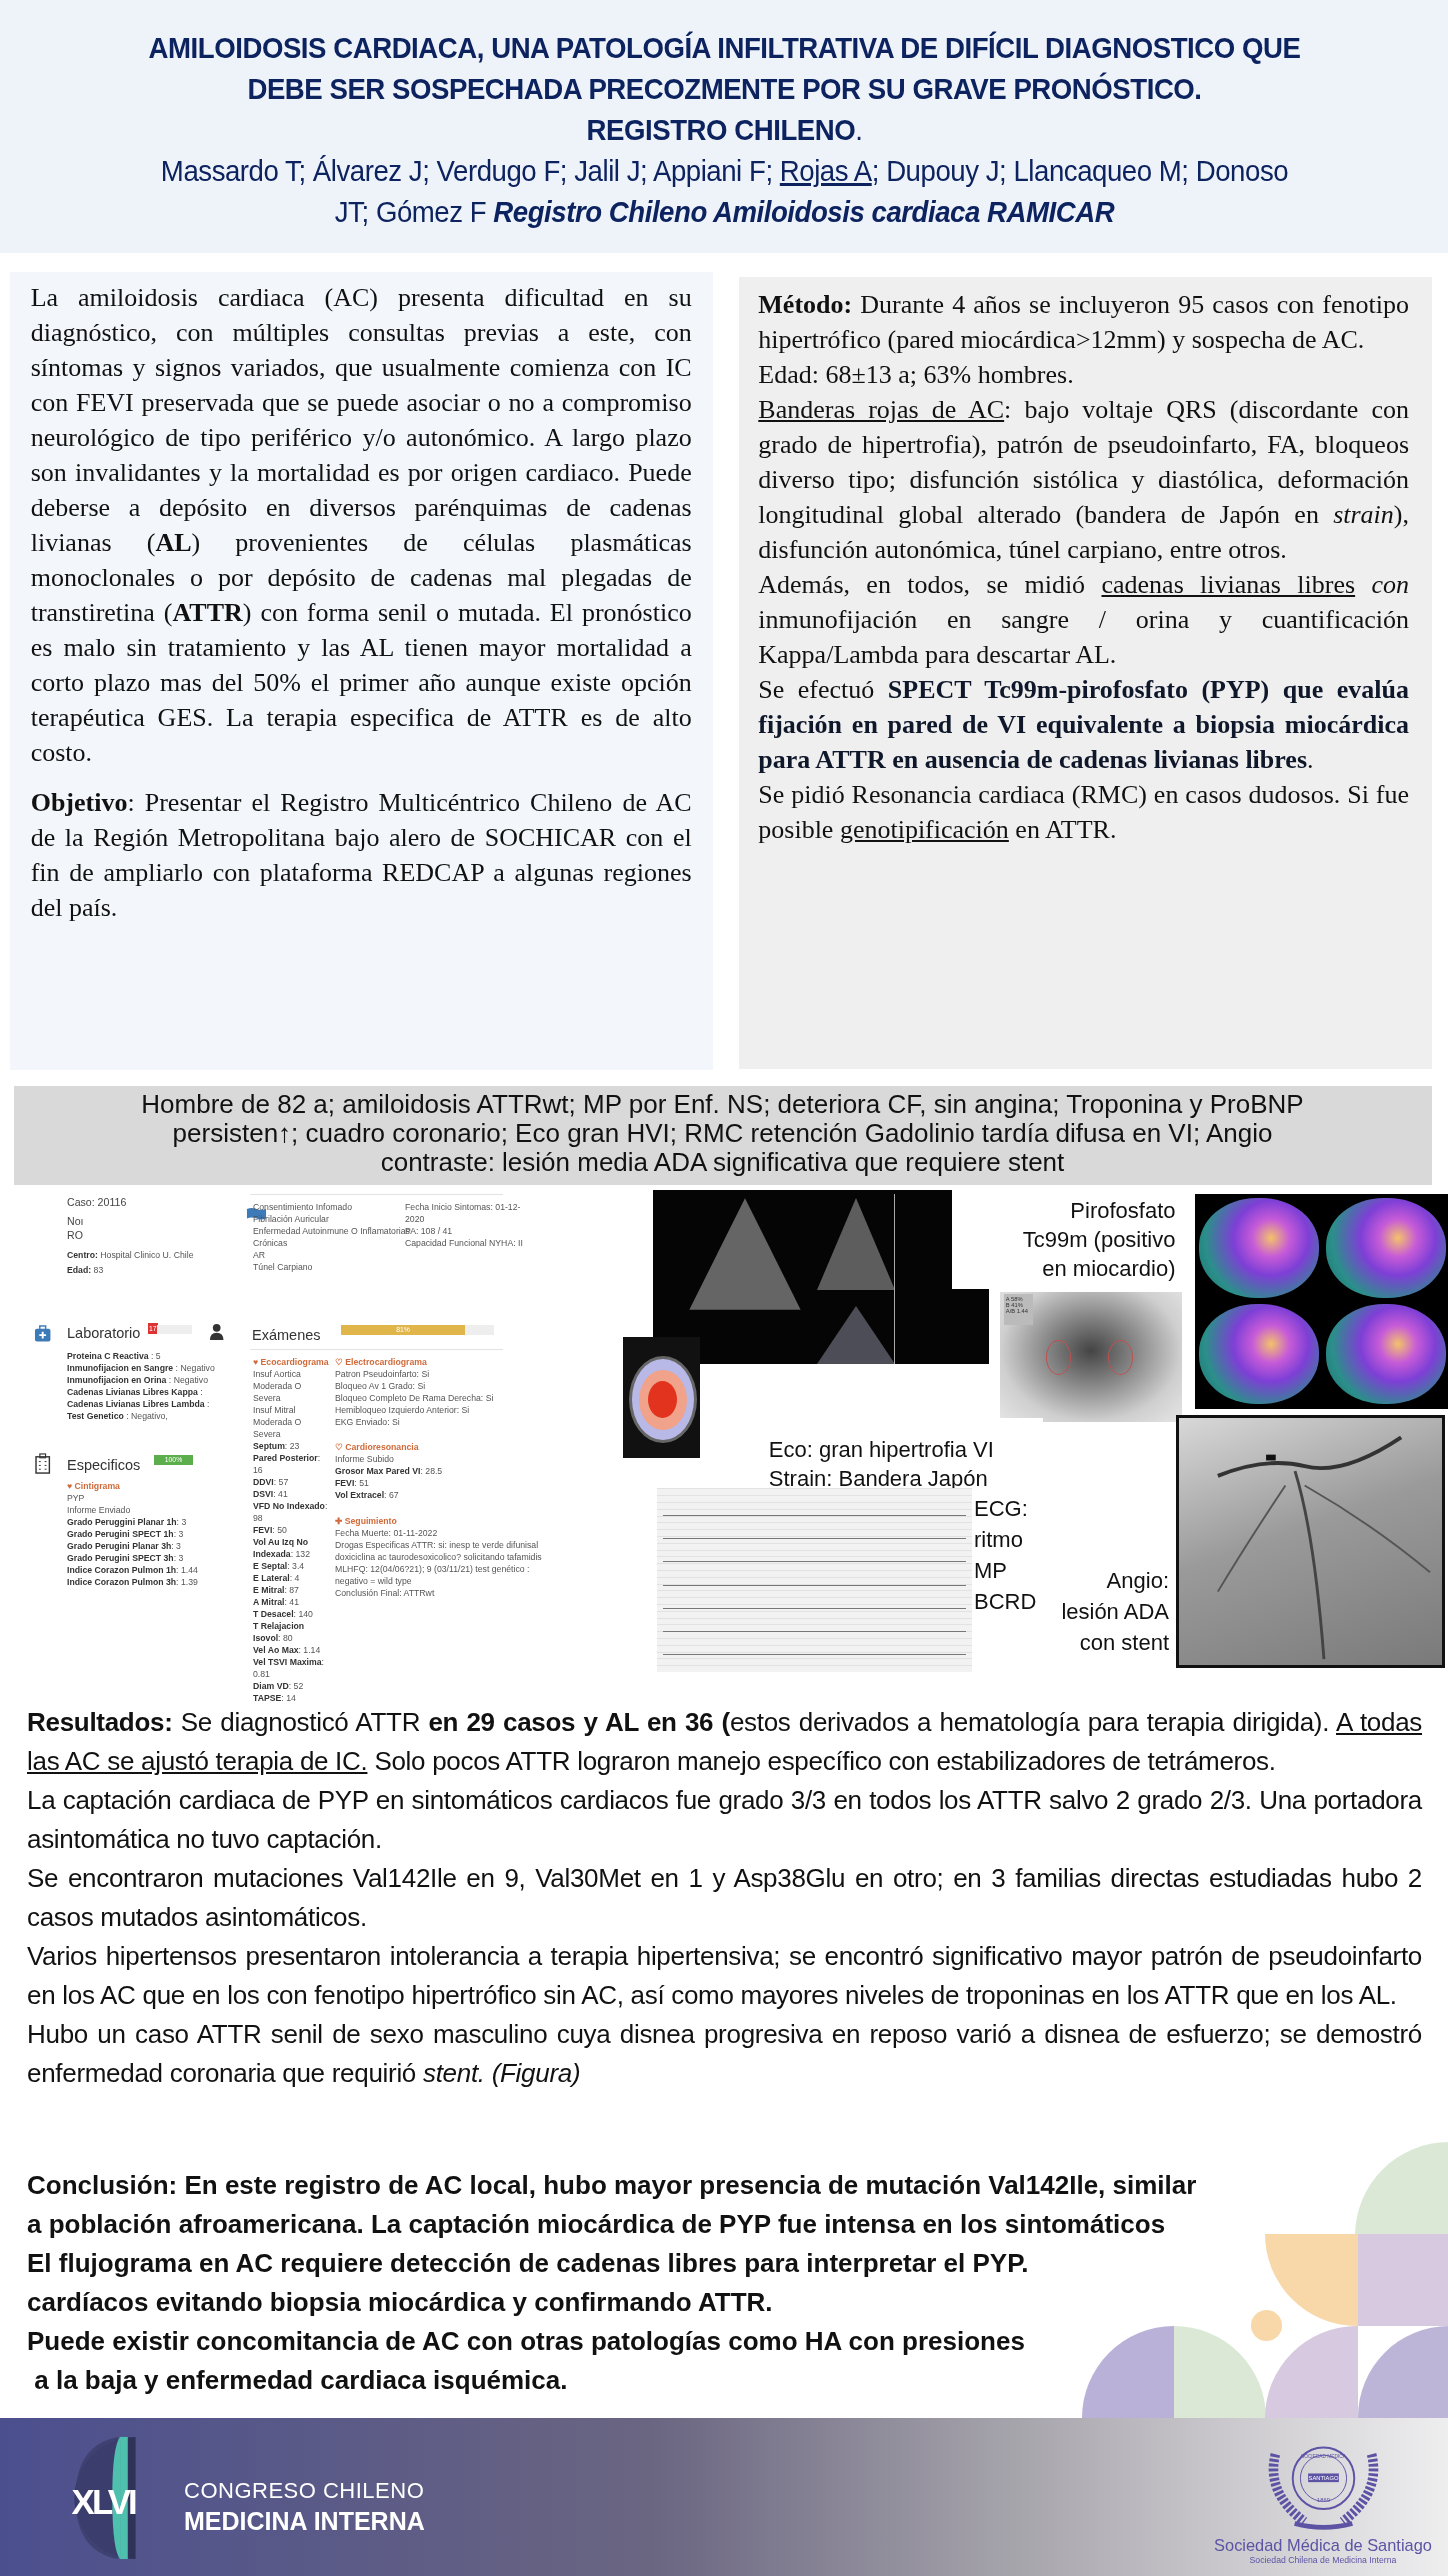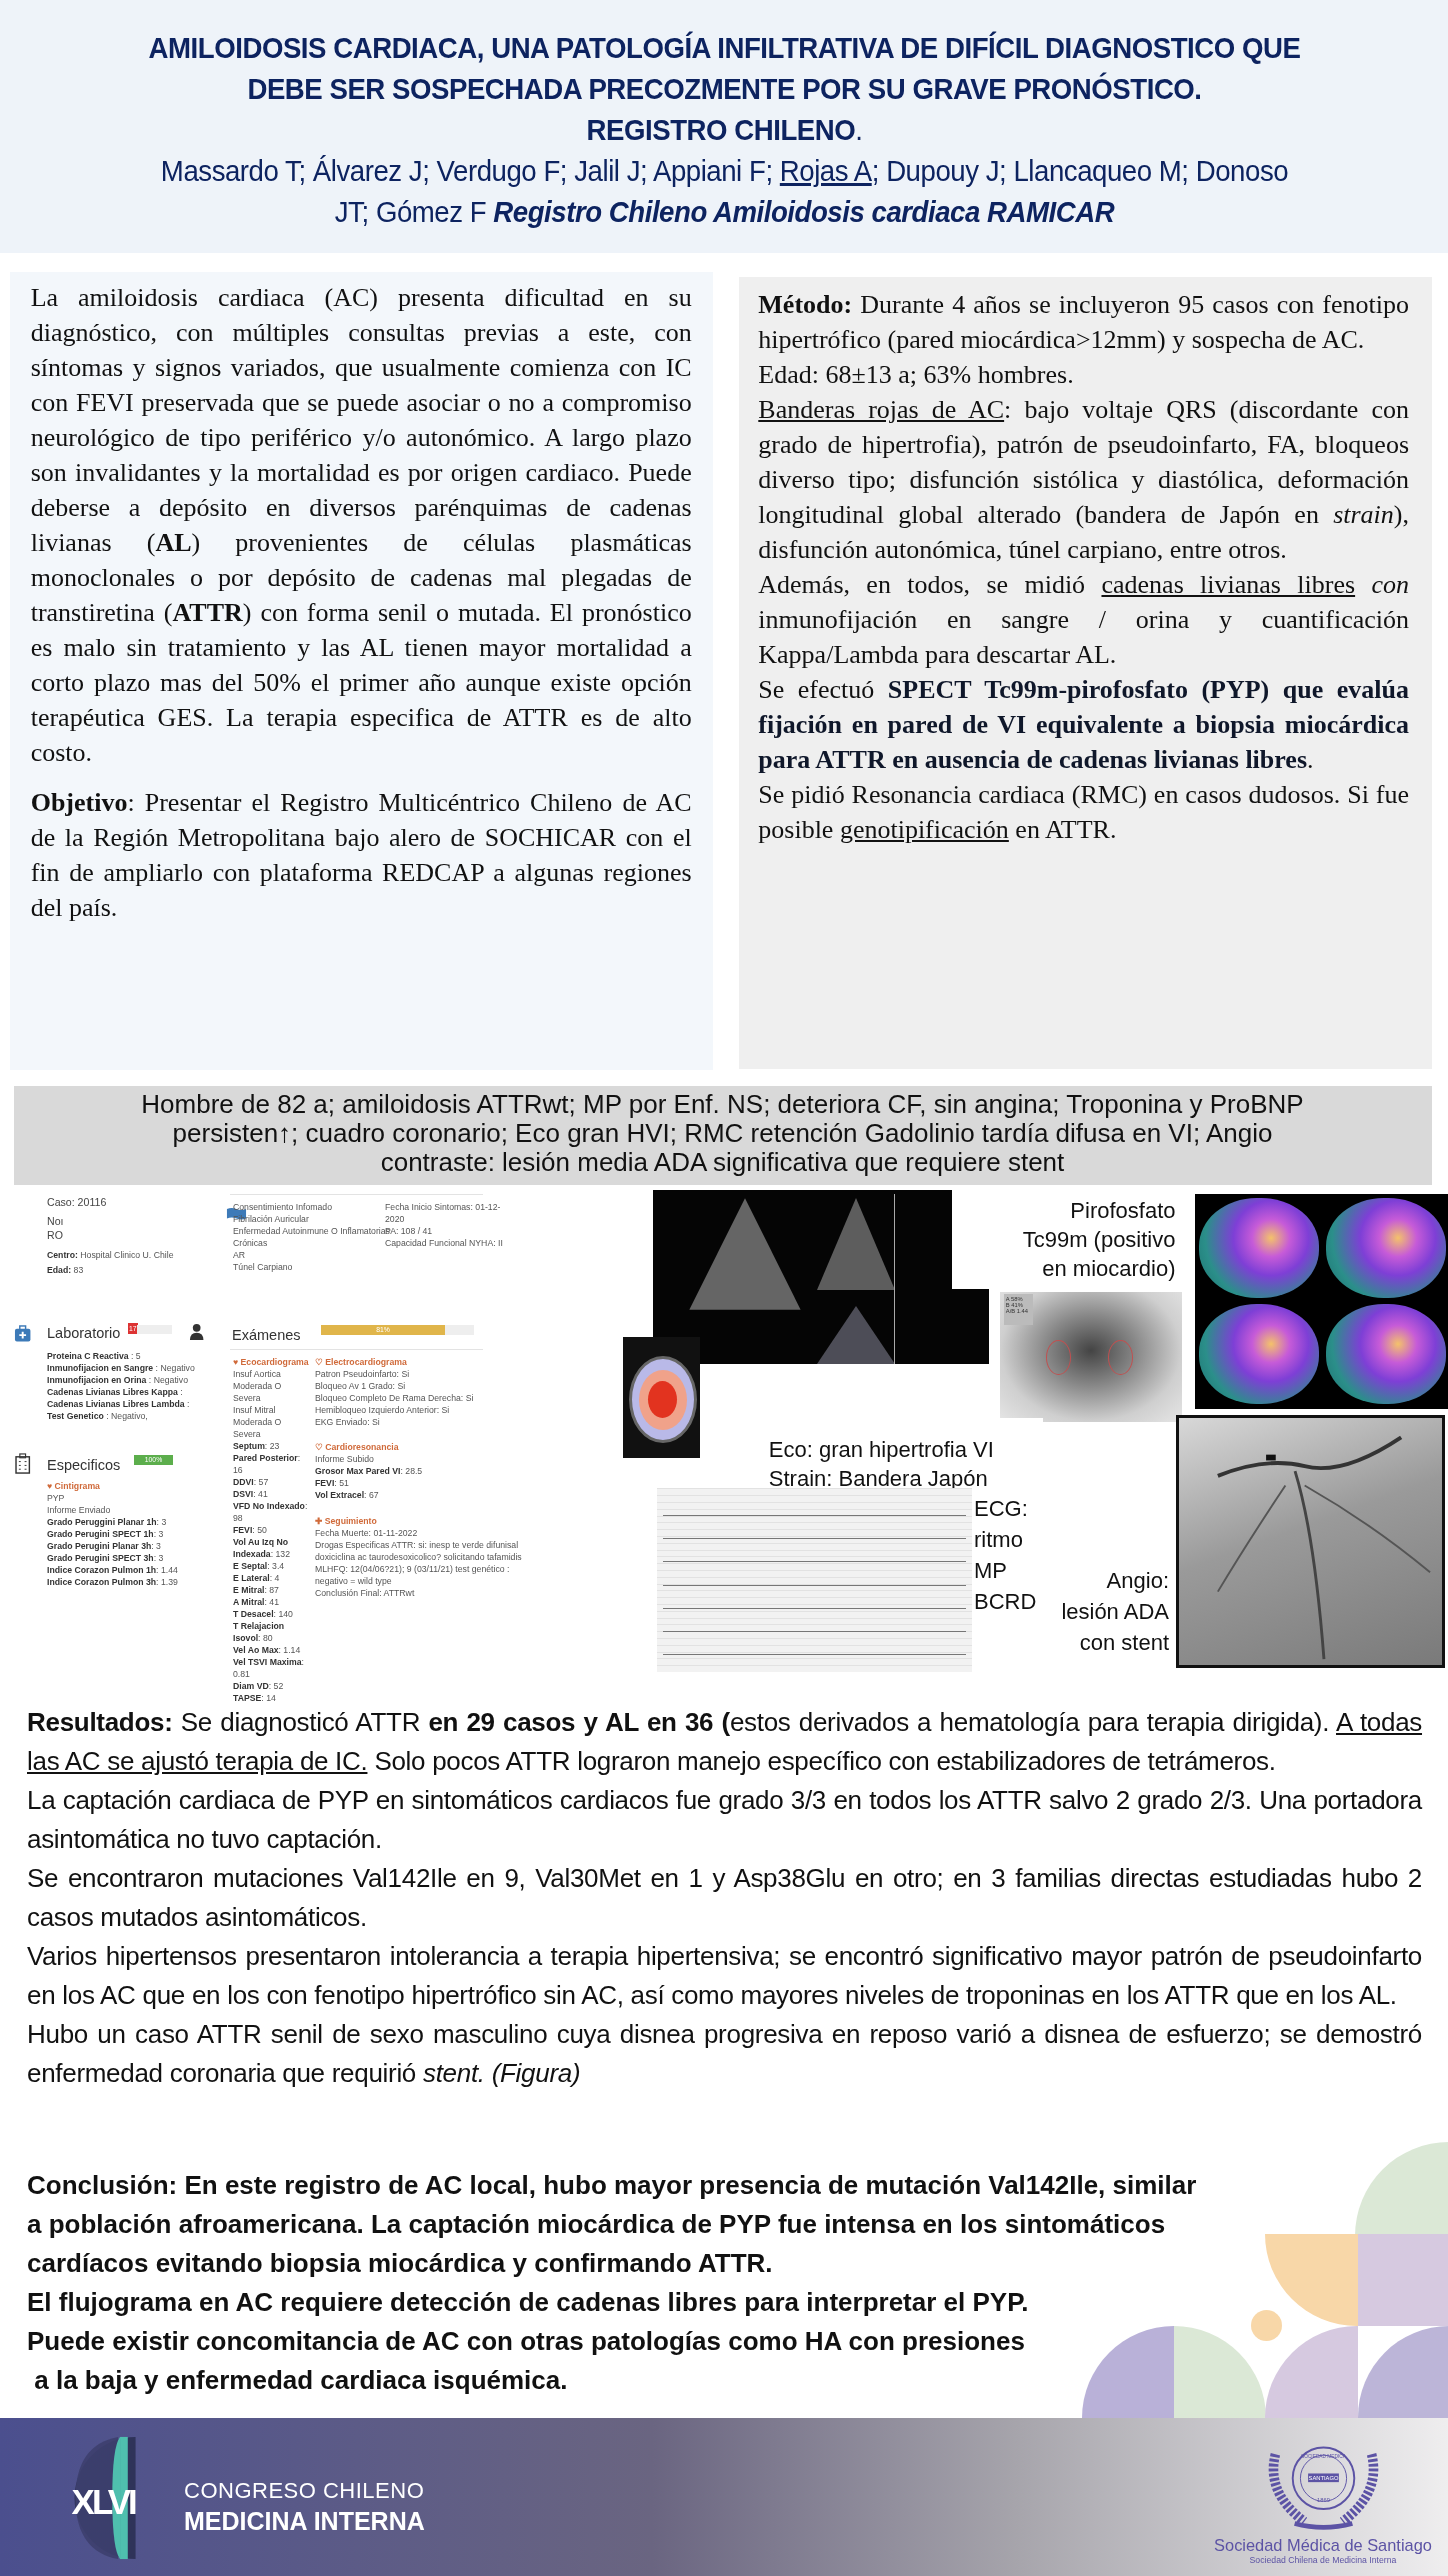--- a/index.html
+++ b/index.html
@@ -22,21 +22,21 @@
   .b { font-weight: bold; }
   .u { text-decoration: underline; }
   .i { font-style: italic; }
   .blue { color: #0f172a; font-weight: bold; }
 
   
   .case { position: absolute; left: 13.5px; top: 1086px; width: 1418px; height: 99px; background: #d9d9d9; text-align: center; font-size: 26px; line-height: 29px; padding-top: 3.9px; }
 
   
   .fig { position: absolute; left: 0; top: 1186px; width: 1449px; height: 495px; }
-  .redcap { position: absolute; left: 8px; top: 7.7px; width: 599px; height: 483px; background: #fff; font-size: 8.7px; color: #555; }
+  .redcap { position: absolute; left: 28px; top: 7.7px; width: 599px; height: 483px; background: #fff; font-size: 8.7px; color: #555; }
   .rc { position: absolute; }
   .rc .lbl { font-weight: bold; color: #333; }
   .rc .sec { color: #d06a3a; font-weight: bold; }
   .rc-h { font-size: 14.5px; color: #333; }
   .bar { position: absolute; height: 10.6px; background: #eee; }
   .bar > div { height: 100%; color: #fff; font-size: 6.8px; text-align: center; line-height: 10.6px; }
   .ico { position: absolute; width: 17.4px; height: 17.4px; }
 
   .img { position: absolute; overflow: hidden; }
   .echo { left: 653px; top: 3.9px; width: 336px; height: 174px; background: #050505; }
@@ -309,22 +309,22 @@
   <p><span class="b">Resultados:</span><span> Se diagnosticó ATTR </span><span class="b">en 29 casos y AL en 36 (</span><span>estos derivados a hematología para terapia dirigida). </span><span class="u">A todas las AC se ajustó  terapia de IC.</span><span> Solo  pocos ATTR lograron manejo  específico con estabilizadores de tetrámeros.</span></p>
   <p>La captación cardiaca de PYP en sintomáticos cardiacos fue grado 3/3 en todos los ATTR salvo 2 grado 2/3. Una portadora asintomática no tuvo captación.</p>
   <p>Se encontraron mutaciones Val142Ile en 9, Val30Met en 1 y Asp38Glu en otro; en 3 familias directas estudiadas hubo 2 casos mutados asintomáticos.</p>
   <p>Varios  hipertensos presentaron intolerancia a terapia hipertensiva; se encontró significativo mayor patrón de pseudoinfarto en los AC que en los con fenotipo hipertrófico sin AC, así como mayores niveles de troponinas en los ATTR que en los AL.</p>
   <p><span>Hubo un caso ATTR senil de sexo masculino cuya disnea progresiva en reposo varió a disnea de esfuerzo; se demostró enfermedad coronaria que requirió </span><span class="i">stent. (Figura)</span></p>
 </div>
 
 <div class="conclusion">
   <div>Conclusión: En este registro de AC local, hubo mayor presencia de mutación Val142Ile, similar</div>
   <div>a población afroamericana. La captación miocárdica de PYP fue intensa en los sintomáticos</div>
+  <div>El flujograma en AC requiere detección de cadenas libres para interpretar el PYP.</div>
   <div>cardíacos evitando biopsia miocárdica y confirmando ATTR.</div>
-  <div>El flujograma en AC requiere detección de cadenas libres para interpretar el PYP.</div>
   <div>Puede existir concomitancia de AC con otras patologías  como HA con presiones</div>
   <div style="white-space:pre"> a la baja y enfermedad cardiaca isquémica.</div>
 </div>
 
 <div class="footer">
   <svg class="xlvi" viewBox="0 0 130 130">
     <path d="M80 2 A62 62 0 0 0 80 128 Z" fill="#2f3359"></path>
     <path d="M62 2 Q18 10 18 65 Q18 120 62 128 L62 2 Z" fill="#3d3f6e" opacity="0.9"></path>
     <path d="M64 2 L64 128 Q56 118 56 65 Q56 12 64 2" fill="#4fbfae"></path>
     <rect x="64" y="2" width="8" height="126" fill="#4fbfae"></rect>

